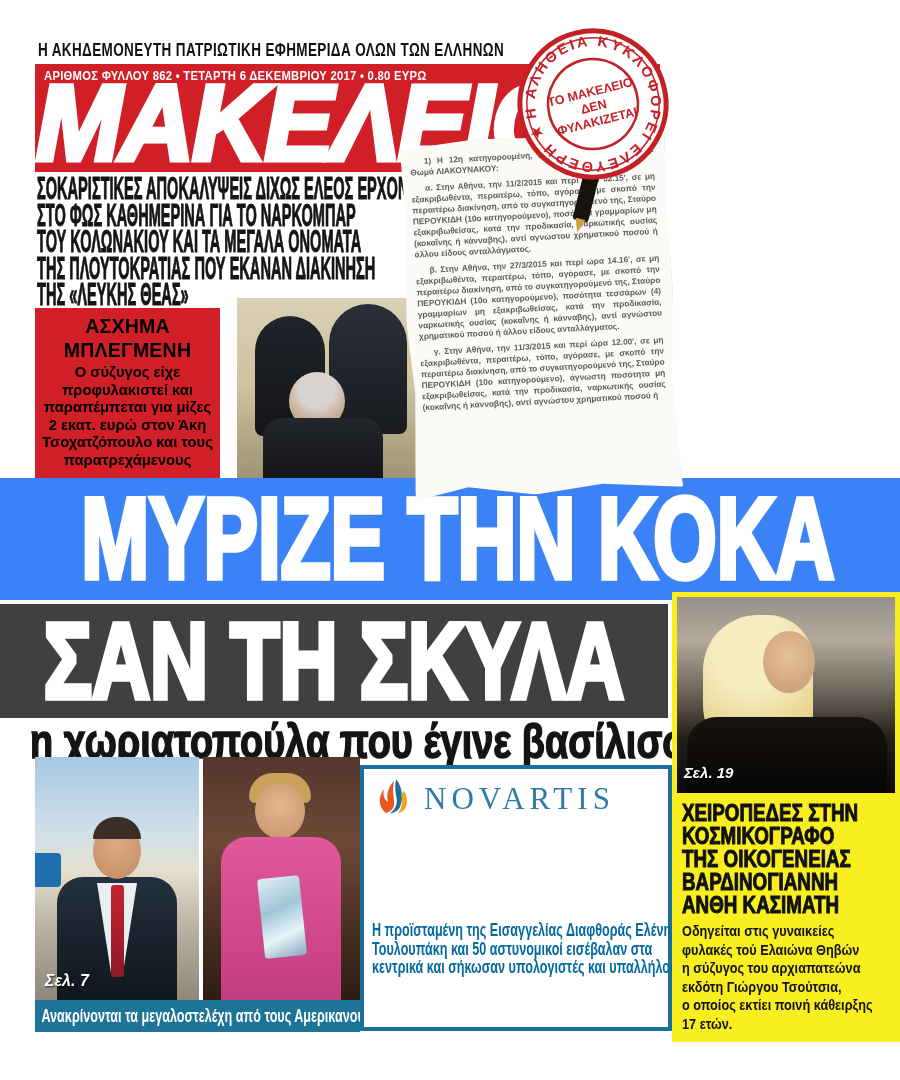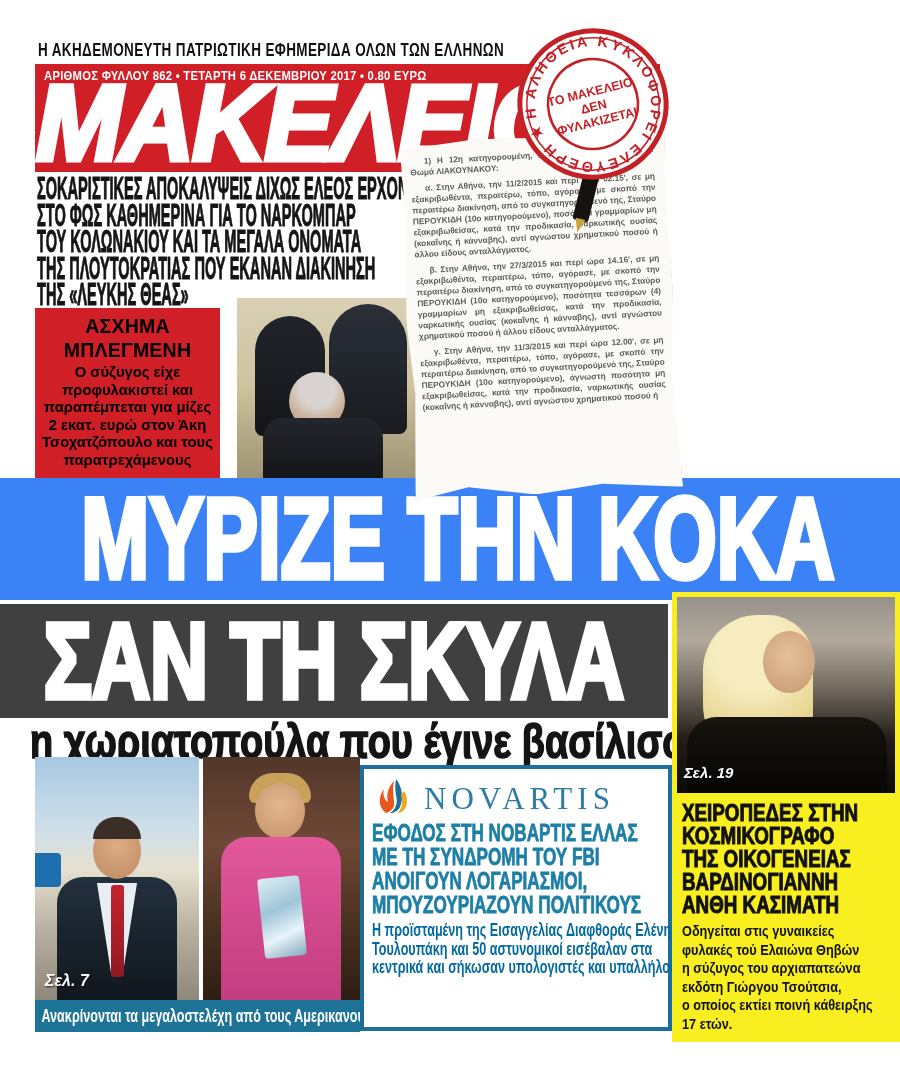--- a/index.html
+++ b/index.html
@@ -236,26 +236,20 @@
 
   <div class="abs novartis-box">
     <div class="nov-logo-row">
       <svg width="40" height="40" viewBox="0 0 40 40">
         <path d="M12 36 C4 30 4 20 10 12 C8 20 12 24 14 25 C12 18 14 10 20 4 C18 14 20 20 20 25 C21 30 18 34 12 36 Z" fill="#e8571c"></path>
         <path d="M22 2 C28 10 30 20 26 30 C24 34 20 36 16 36 C22 32 24 26 22 18 C21 12 21 7 22 2 Z" fill="#1c6f9c"></path>
         <path d="M30 14 C34 20 34 28 30 33 C28 35 26 36 24 36 C28 31 29 24 27 18 Z" fill="#f2a71b"></path>
       </svg>
       <span class="nov-logo-text">NOVARTIS</span>
     </div>
-    <div class="nov-headline">
-      <div>ΕΦΟΔΟΣ ΣΤΗ ΝΟΒΑΡΤΙΣ ΕΛΛΑΣ</div>
-      <div>ΜΕ ΤΗ ΣΥΝΔΡΟΜΗ ΤΟΥ FBI</div>
-      <div>ΑΝΟΙΓΟΥΝ ΛΟΓΑΡΙΑΣΜΟΙ,</div>
-      <div>ΜΠΟΥΖΟΥΡΙΑΖΟΥΝ ΠΟΛΙΤΙΚΟΥΣ</div>
-    </div>
     <div class="nov-body">
       <div>Η προϊσταμένη της Εισαγγελίας Διαφθοράς Ελένη</div>
       <div>Τουλουπάκη και 50 αστυνομικοί εισέβαλαν στα</div>
       <div>κεντρικά και σήκωσαν υπολογιστές και υπαλλήλους</div>
     </div>
   </div>
 
   <div class="abs yellow-box"></div>
   <div class="photo photo-kasimati">
     <div class="abs kas-hair"></div>

